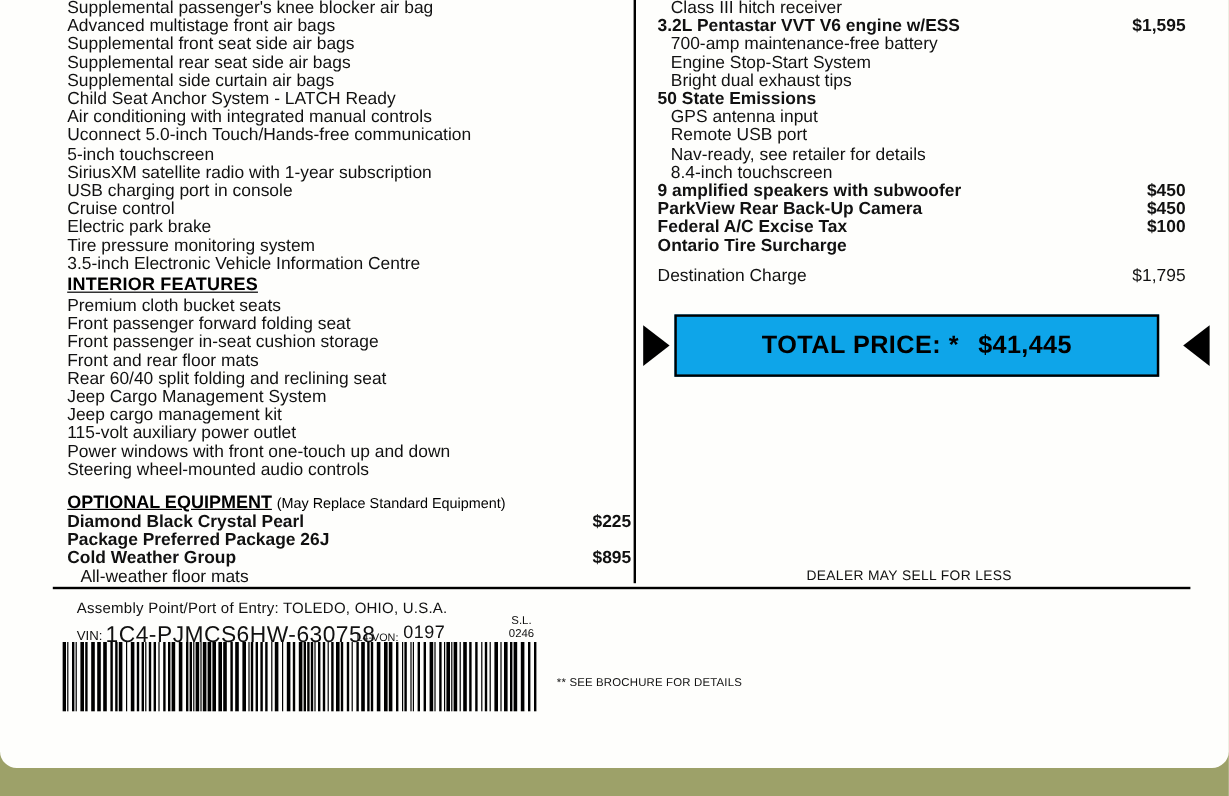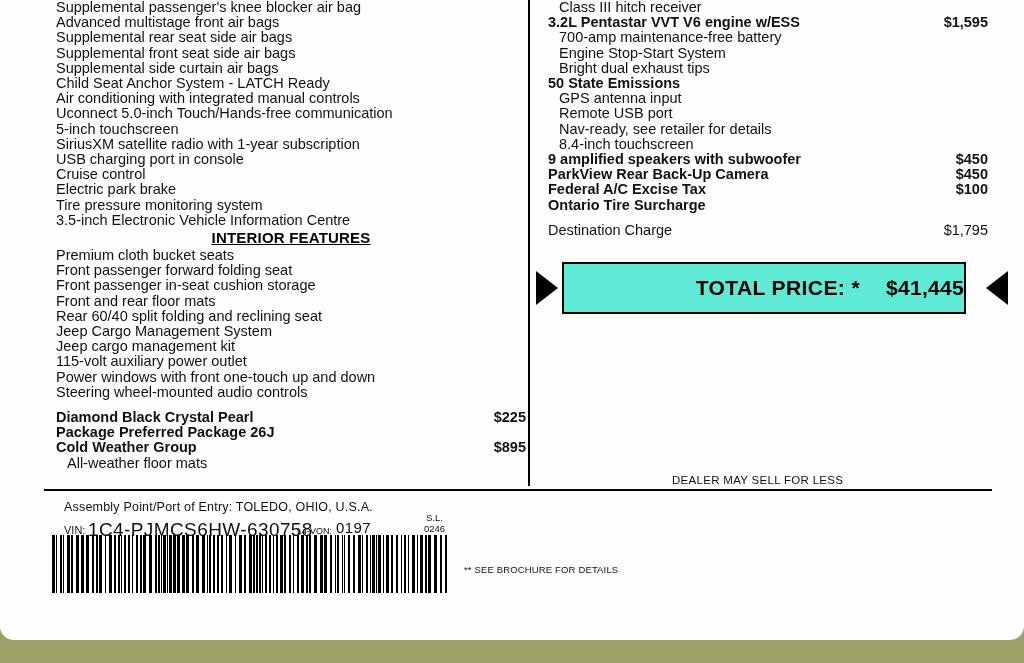--- a/index.html
+++ b/index.html
@@ -60,21 +60,21 @@
     white-space: nowrap;
   }
   .bold { font-weight: bold; }
   .indent1 { padding-left: 11px; }
   .gap { height: 10px; }
 
   .sect-head {
     font-weight: bold;
     font-size: 15px;
     text-decoration: underline;
-    text-align: center;
+    text-align: left;
     line-height: 20px;
     letter-spacing: 0.2px;
   }
 
   
   .row {
     display: flex;
     justify-content: space-between;
     align-items: baseline;
     font-size: 14.5px;
@@ -109,23 +109,23 @@
   .total-box {
     position: absolute;
     left: 14px;
     top: 0;
     width: 404px;
     height: 52px;
     border: 2.5px solid #000;
     box-sizing: border-box;
     display: flex;
     align-items: center;
-    justify-content: flex-end;
-    gap: 26px;
-    background: #5eead4;
+    justify-content: center;
+    gap: 16px;
+    background: #0ea5e9;
   }
   .total-label {
     font-size: 21px;
     font-weight: bold;
     letter-spacing: 0.4px;
   }
   .total-value {
     font-size: 21px;
     font-weight: bold;
     letter-spacing: 0.3px;
@@ -243,22 +243,22 @@
 <body>
 
 <div id="sticker">
 
   <div class="columns">
 
     <div class="col-left">
       <div id="std-top">
           <div class="line">Supplemental passenger's knee blocker air bag</div>
           <div class="line">Advanced multistage front air bags</div>
+          <div class="line">Supplemental front seat side air bags</div>
           <div class="line">Supplemental rear seat side air bags</div>
-          <div class="line">Supplemental front seat side air bags</div>
           <div class="line">Supplemental side curtain air bags</div>
           <div class="line">Child Seat Anchor System - LATCH Ready</div>
           <div class="line">Air conditioning with integrated manual controls</div>
           <div class="line">Uconnect 5.0-inch Touch/Hands-free communication</div>
           <div class="line">5-inch touchscreen</div>
           <div class="line">SiriusXM satellite radio with 1-year subscription</div>
           <div class="line">USB charging port in console</div>
           <div class="line">Cruise control</div>
           <div class="line">Electric park brake</div>
           <div class="line">Tire pressure monitoring system</div>
@@ -271,20 +271,23 @@
           <div class="line">Front passenger in-seat cushion storage</div>
           <div class="line">Front and rear floor mats</div>
           <div class="line">Rear 60/40 split folding and reclining seat</div>
           <div class="line">Jeep Cargo Management System</div>
           <div class="line">Jeep cargo management kit</div>
           <div class="line">115-volt auxiliary power outlet</div>
           <div class="line">Power windows with front one-touch up and down</div>
           <div class="line">Steering wheel-mounted audio controls</div>
         </div>
       <div class="gap"></div>
+      <div>
+        <span class="optional-head">OPTIONAL EQUIPMENT</span><span class="optional-note">(May Replace Standard Equipment)</span>
+      </div>
       <div id="optional-list">
           <div class="row">
             <span class="label bold">Diamond Black Crystal Pearl</span>
             <span class="price bold">$225</span>
           </div>
           <div class="row">
             <span class="label bold">Package Preferred Package 26J</span>
             <span class="price bold"></span>
           </div>
           <div class="row">

